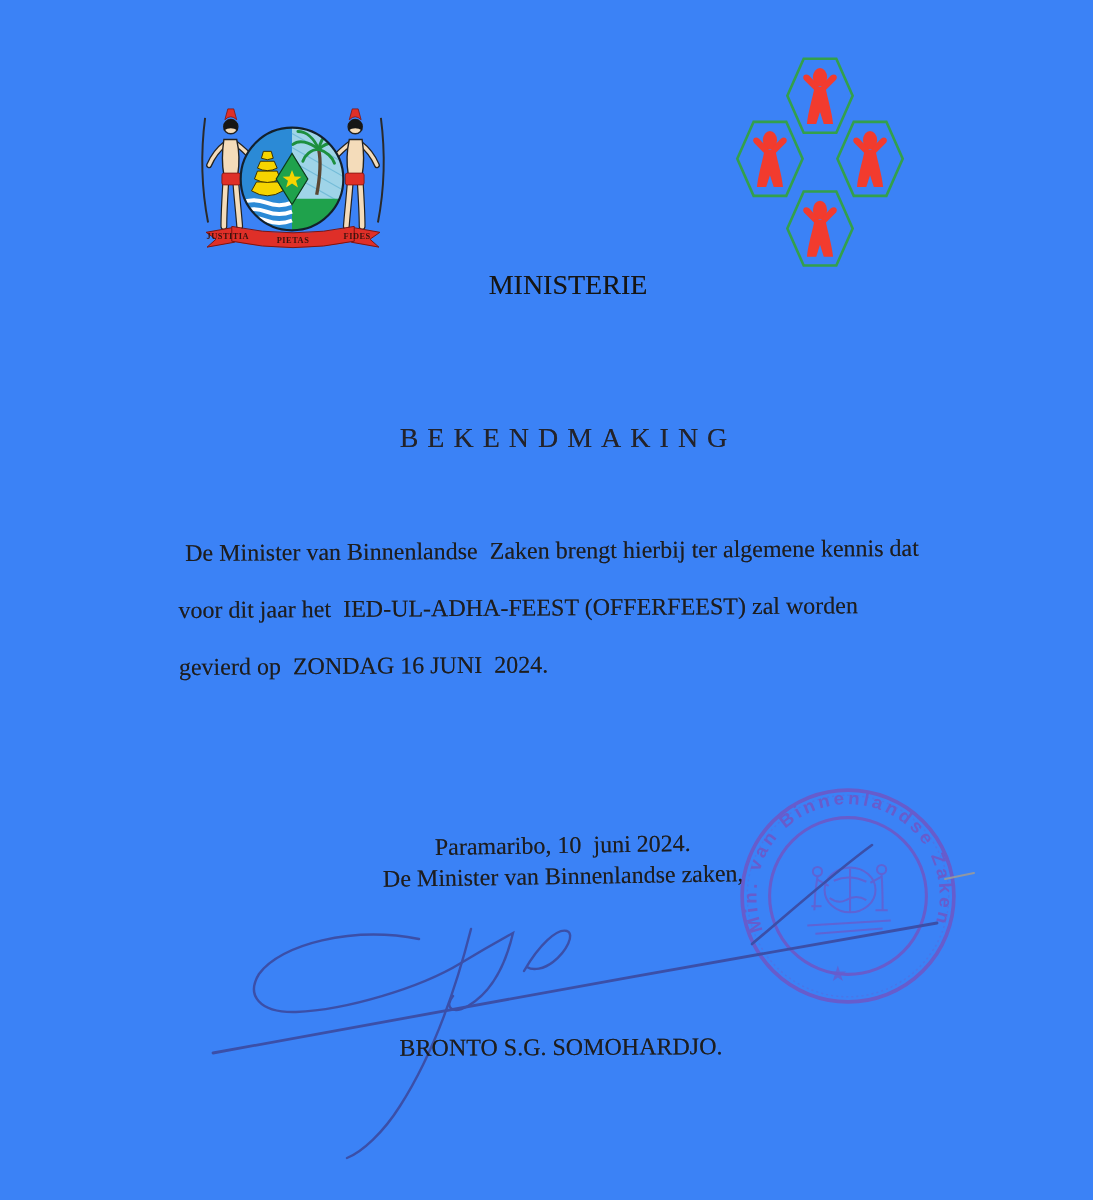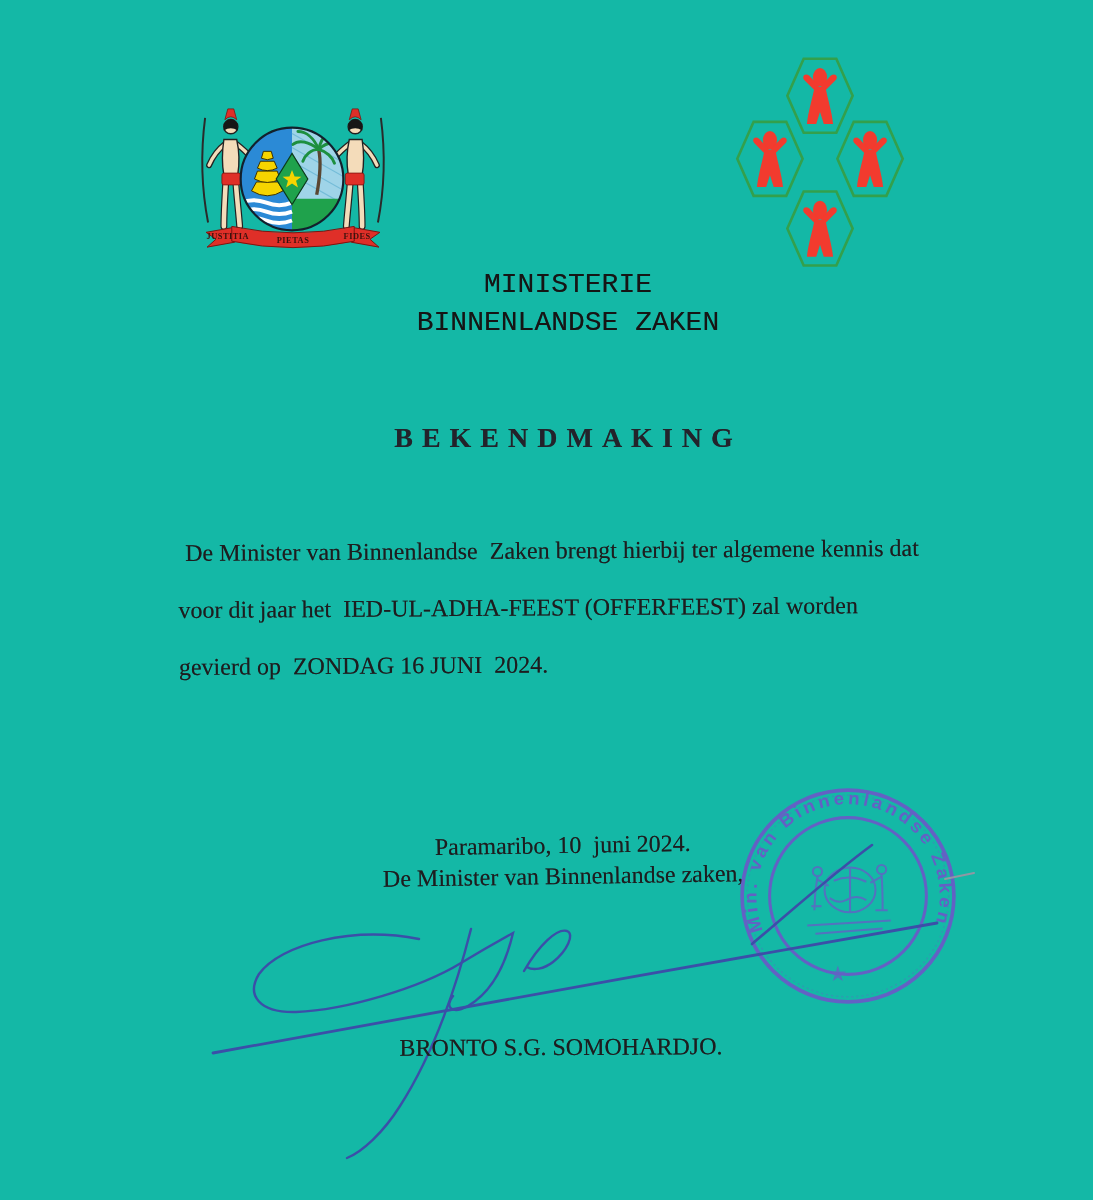--- a/index.html
+++ b/index.html
@@ -1,24 +1,24 @@
 <!DOCTYPE html>
 <html><head>
 <meta charset="utf-8">
 <style>
   html,body{margin:0;padding:0;background:#ffffff;}
-  .page{position:relative;width:1093px;height:1200px;background:#14b8a6;overflow:hidden;
+  .page{position:relative;width:1093px;height:1200px;background:#3b82f6;overflow:hidden;
         font-family:"Liberation Serif",serif;color:#1d1d1f;}
   .abs{position:absolute;}
   .txt{text-shadow:0 0 0.5px rgba(40,40,40,0.65);}
   .pre{white-space:pre;}
   .heading{left:368px;top:266px;width:400px;text-align:center;
-           font-family:Liberation Mono, monospace;font-size:28px;line-height:38px;color:#151515;}
+           font-family:Liberation Serif, serif;font-size:28px;line-height:38px;color:#151515;}
   .doctitle{left:298px;top:422px;width:540px;text-align:center;
-            font-size:28px;letter-spacing:9px;color:#23232b;font-weight:bold;}
+            font-size:28px;letter-spacing:9px;color:#23232b;}
   .bodypar{left:178px;top:540px;transform:rotate(-0.4deg);transform-origin:left top;}
   .bodyline{font-size:24px;line-height:27px;margin-bottom:30px;}
   .indent1{padding-left:7px;}
   .placeblock{left:363px;top:830px;width:400px;text-align:center;font-size:24px;line-height:31px;
               transform:rotate(-0.9deg);}
   .signer{left:361px;top:1034px;width:400px;text-align:center;font-size:24px;
           transform:rotate(-0.3deg);}
   svg{display:block;}
 </style>
 </head>
@@ -121,21 +121,20 @@
     <g stroke="none" fill="#f23b2e">
       <use href="#figo" x="90" y="42"></use>
       <use href="#figo" x="44" y="100"></use>
       <use href="#figo" x="136" y="100"></use>
       <use href="#figo" x="90" y="164"></use>
     </g>
   </svg>
 
   <div class="abs heading txt">
     <div>MINISTERIE</div>
-    <div>BINNENLANDSE ZAKEN</div>
   </div>
 
   <div class="abs doctitle txt">BEKENDMAKING</div>
 
   <div class="abs bodypar">
     <div class="bodyline pre txt indent1">De Minister van Binnenlandse  Zaken brengt hierbij ter algemene kennis dat</div>
     <div class="bodyline pre txt">voor dit jaar het  IED-UL-ADHA-FEEST (OFFERFEEST) zal worden</div>
     <div class="bodyline pre txt">gevierd op  ZONDAG 16 JUNI  2024.</div>
   </div>
 

